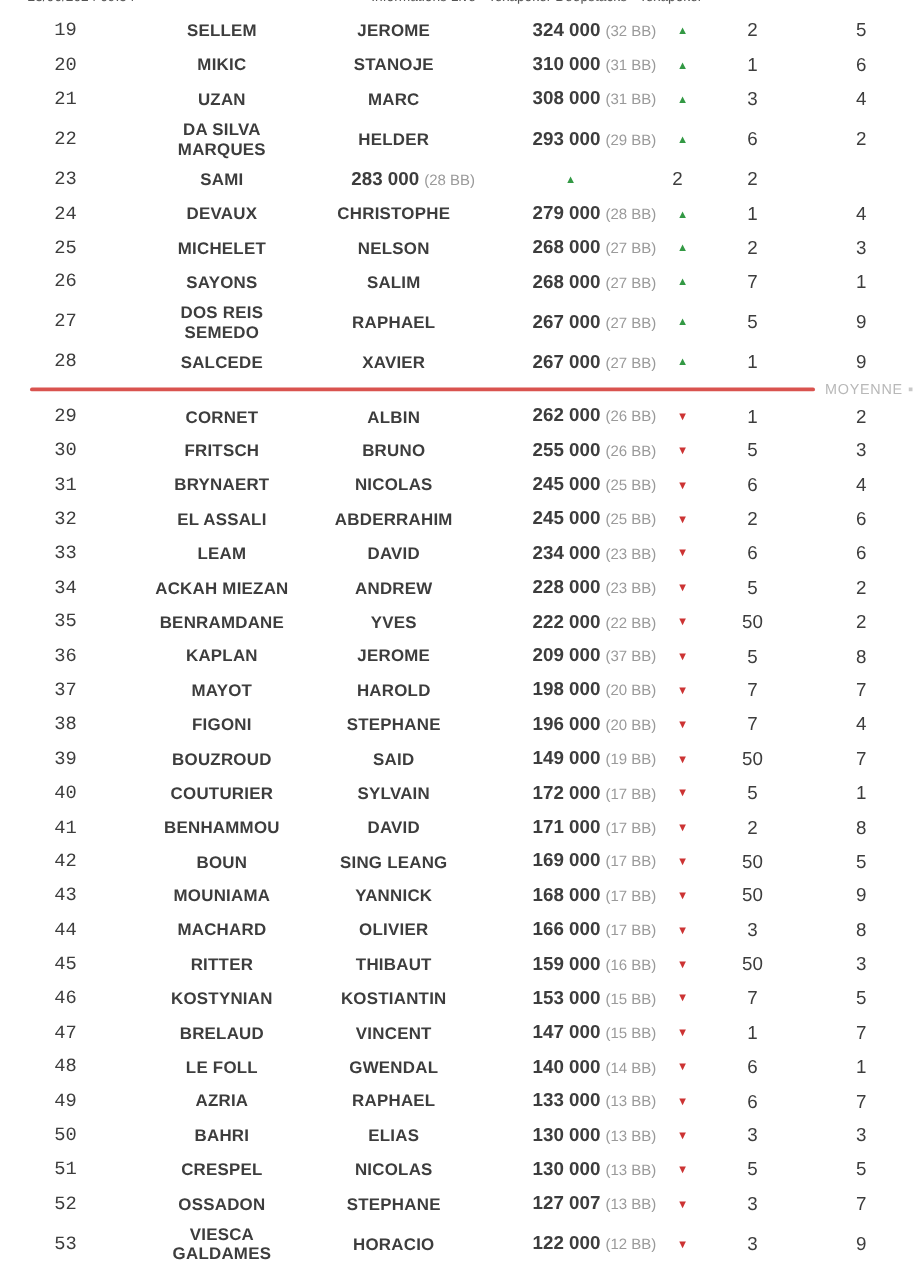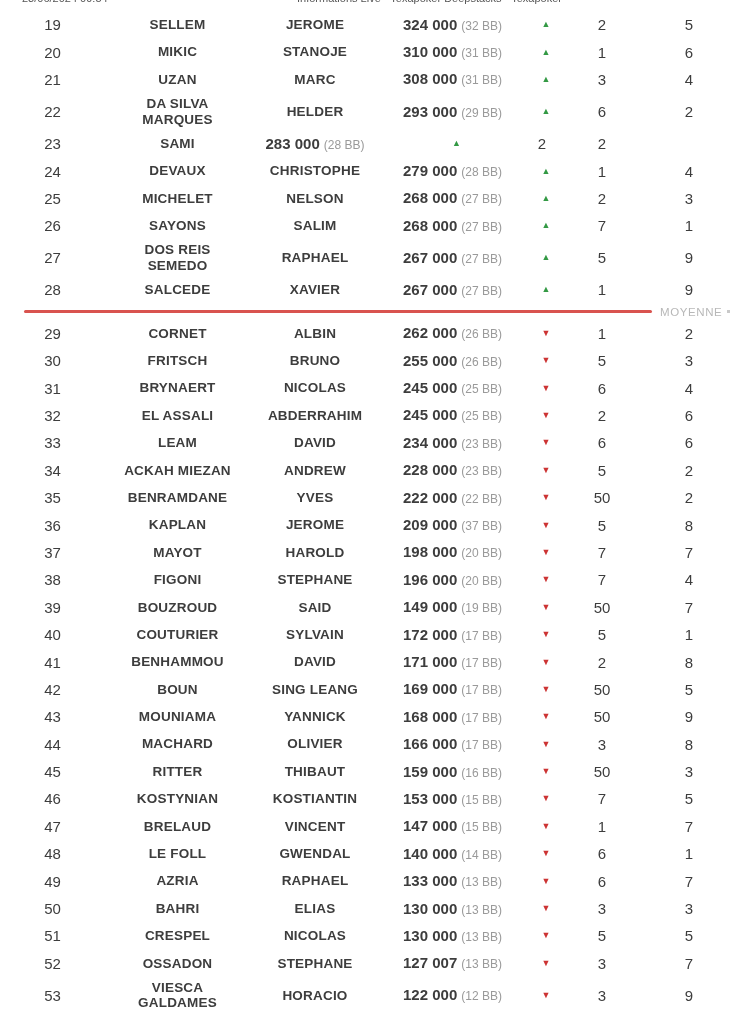--- a/index.html
+++ b/index.html
@@ -25,24 +25,24 @@
   .ph-title{position:absolute;left:297px;top:0;}
 
   .table{padding-top:2px;}
   .row{
     display:grid;
     grid-template-columns:105px 145px 130px 145px 34px 86px 88px;
     align-items:center;
     min-height:27.4px;
   }
   .c{text-align:center;}
-  .rank{font-size:15px;font-weight:500;}
+  .rank{font-size:15px;font-weight:500;font-family:Liberation Mono, monospace;}
   .name{font-size:13.5px;font-weight:600;line-height:1.14;
     padding:3px 14px;letter-spacing:.2px;text-transform:uppercase;}
-  .chips{text-align:center;white-space:nowrap;}
+  .chips{text-align:right;white-space:nowrap;}
   .chips .amount{font-size:15px;font-weight:600;color:var(--text);}
   .chips .bb{font-size:12px;color:var(--muted);font-weight:500;margin-left:4px;}
   .trend{text-align:center;font-size:9px;line-height:1;padding-left:8px;}
   .trend-up{color:var(--up);}
   .trend-down{color:var(--down);}
   .num{font-size:15px;font-weight:500;}
 
   .separator-row{display:flex;align-items:center;height:16px;padding-left:24px;}
   .sep-line{height:3px;width:628px;background:var(--line);border-radius:2px;flex:none;}
   .sep-label{color:#b8b8b8;font-size:11.5px;font-weight:500;letter-spacing:.6px;margin-left:8px;}

